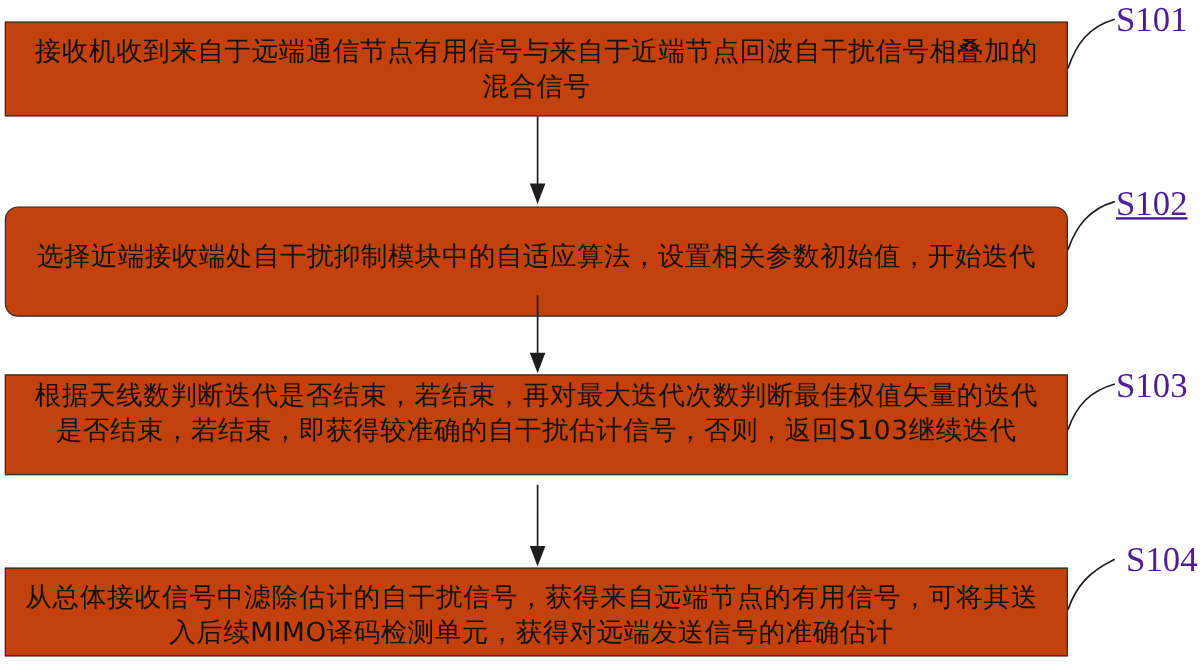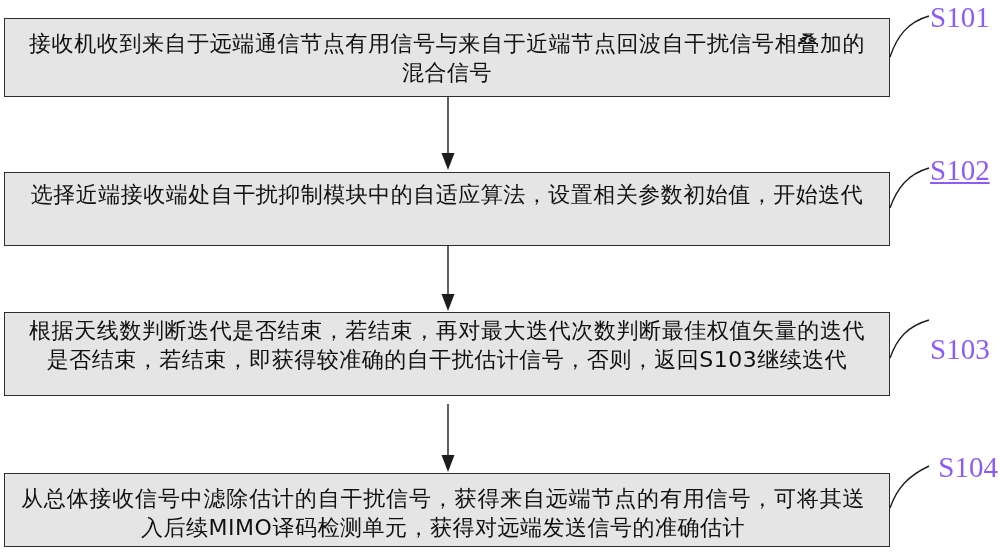--- a/index.html
+++ b/index.html
@@ -23,52 +23,52 @@
     height: 557px;
     pointer-events: none;
     z-index: 2;
   }
   .flow-box {
     position: absolute;
     left: 4px;
     width: 886px;
     box-sizing: border-box;
     border: 1.5px solid #2e2e2e;
-    background: #e5e5e5;
+    background: #c2410c;
     color: #111111;
     font-size: 22px;
     line-height: 29px;
     text-align: justify;
     text-align-last: center;
     padding: 0 24px;
     overflow: hidden;
     z-index: 1;
     letter-spacing: 0.5px;
   }
   .flow-box .box-text {
     display: inline;
   }
   .box-1 { top: 18px;  height: 79px; padding-top: 10px; }
-  .box-2 { top: 172px; height: 74px; padding-top: 7px;  }
+  .box-2 { top: 172px; height: 92px; padding-top: 27px; border-radius: 11px;  }
   .box-3 { top: 312px; height: 84px; padding-top: 3px;  }
   .box-4 { top: 473px; height: 74px; padding-top: 10px; padding-left: 16px; }
   .step-label {
     position: absolute;
     left: 930px;
     width: 68px;
-    color: #8b5cf6;
+    color: #4c1d95;
     font-family: "Liberation Serif", "DejaVu Serif", serif;
     font-size: 29px;
     line-height: 30px;
     white-space: nowrap;
     z-index: 3;
   }
   .label-1 { top: 2px;   }
   .label-2 { top: 155px; text-decoration: underline; }
-  .label-3 { top: 307px; margin-top: 27px; }
+  .label-3 { top: 307px; }
   .label-4 { top: 452px; text-align: right; }
 </style>
 </head>
 <body>
 
 <div class="figure">
 
   <svg class="connector-overlay" viewBox="0 0 1000 557" xmlns="http://www.w3.org/2000/svg">
 
     <g>

